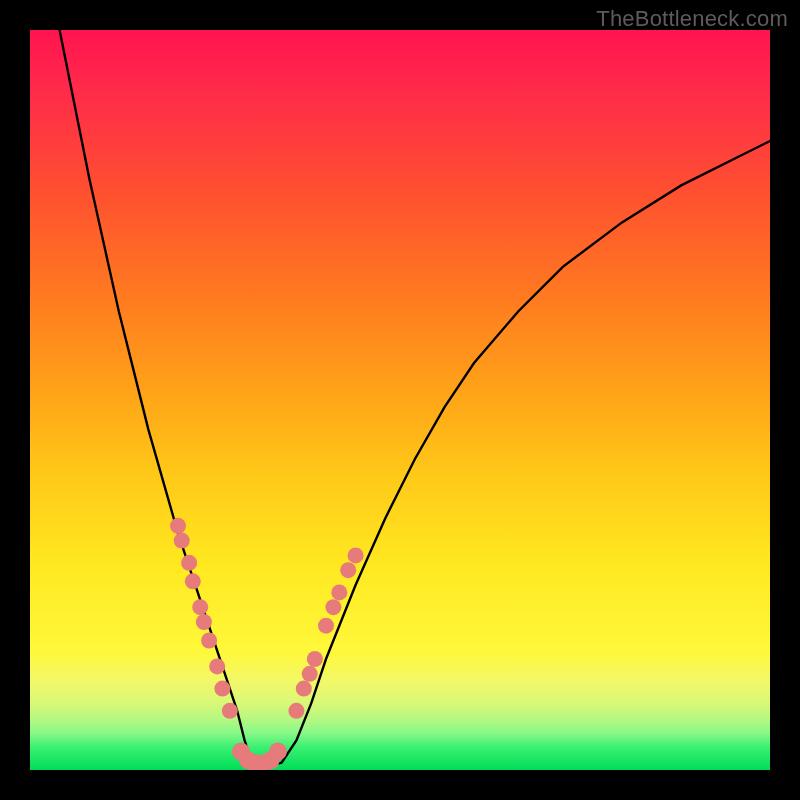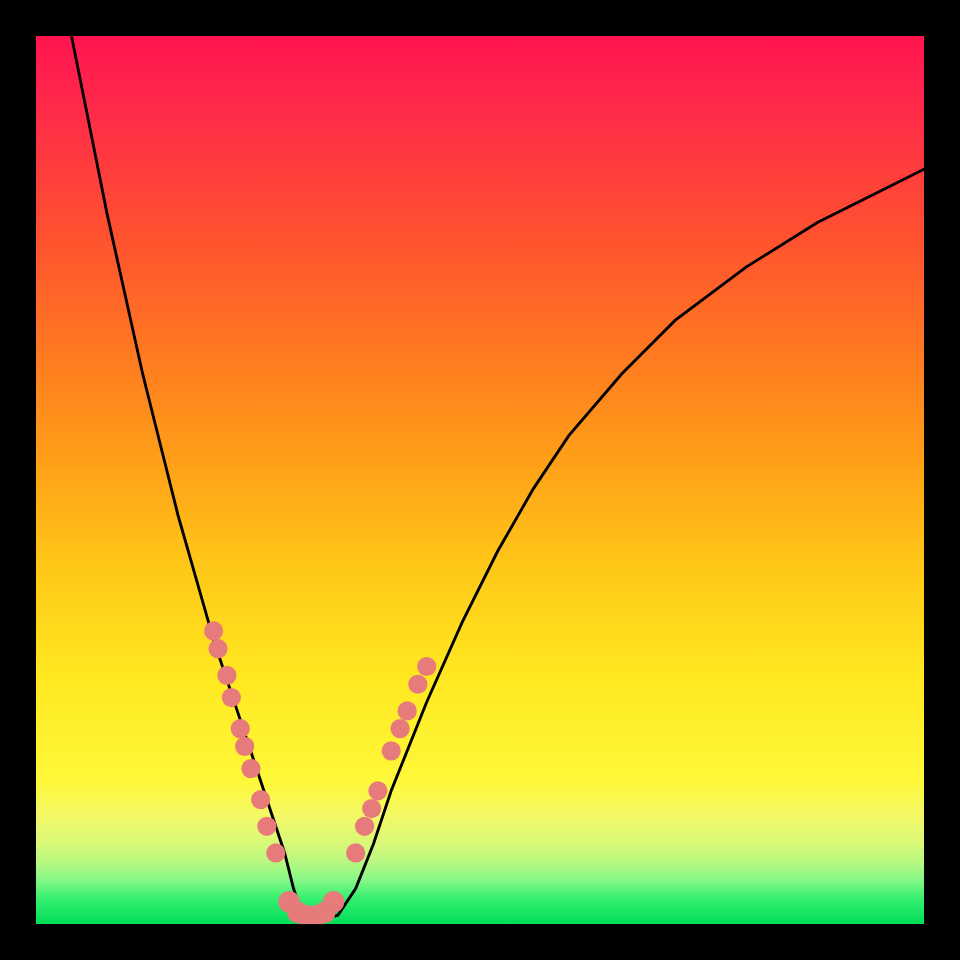--- a/index.html
+++ b/index.html
@@ -94,13 +94,14 @@
           <circle cx="210.9" cy="721.5" r="9" fill="#e77a7a"></circle>
           <circle cx="218.3" cy="730.4" r="9" fill="#e77a7a"></circle>
           <circle cx="225.7" cy="733.3" r="9" fill="#e77a7a"></circle>
           <circle cx="233.1" cy="733.3" r="9" fill="#e77a7a"></circle>
           <circle cx="240.5" cy="730.4" r="9" fill="#e77a7a"></circle>
           <circle cx="247.9" cy="721.5" r="9" fill="#e77a7a"></circle>
         </g>
     </svg>
   </div>
 
+  <div class="watermark">TheBottleneck.com</div>
 </div>
 
 </body></html>

